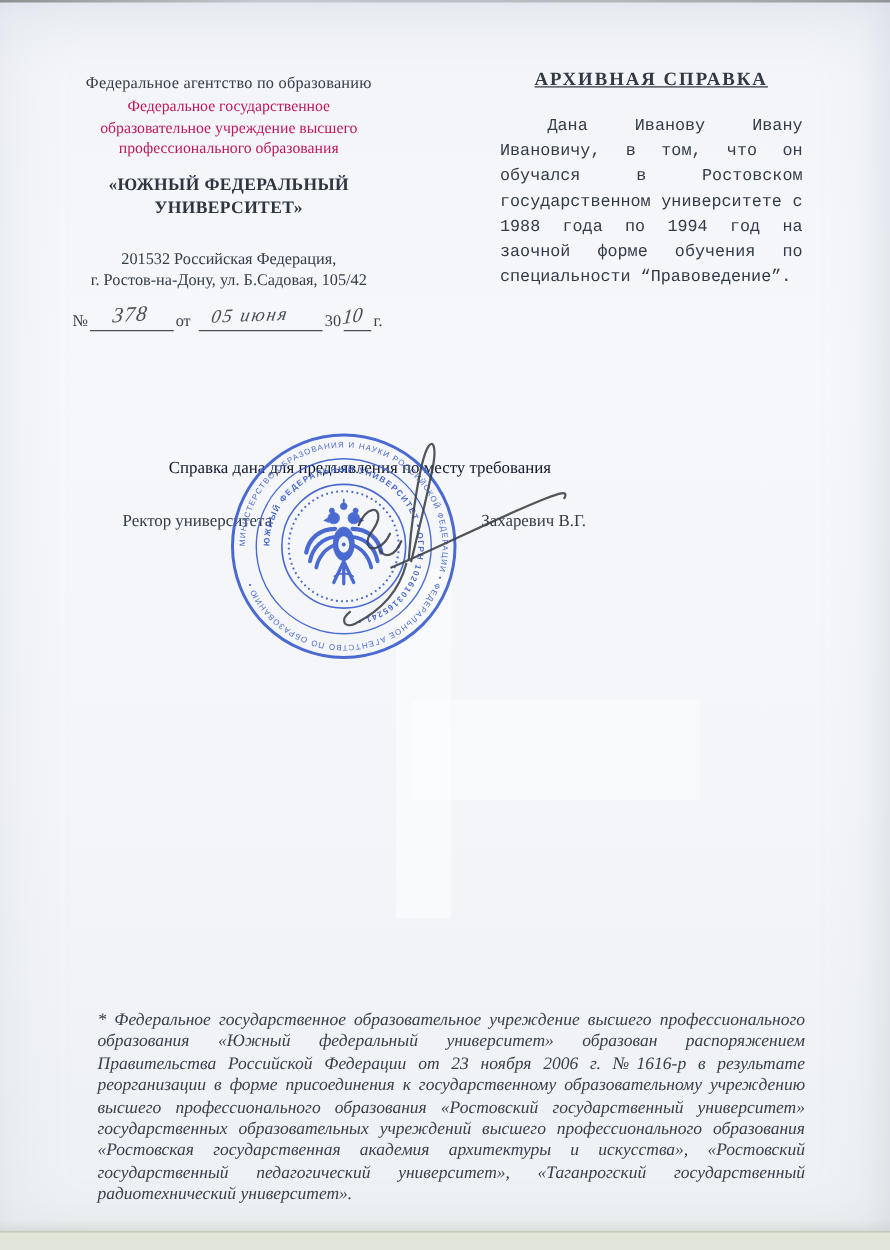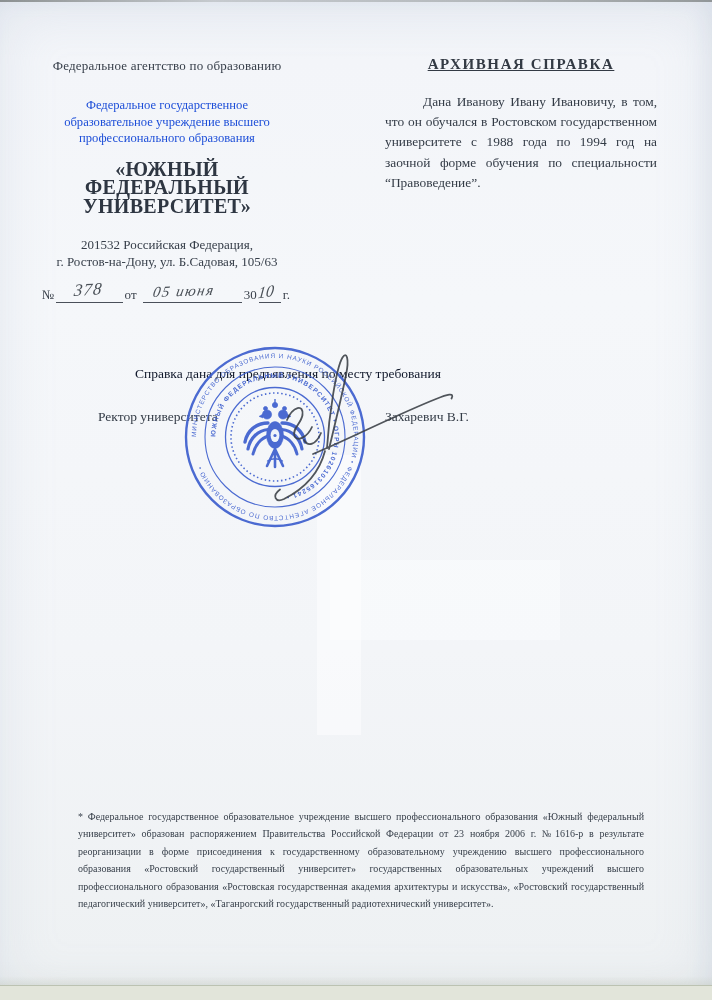--- a/index.html
+++ b/index.html
@@ -11,67 +11,67 @@
   }
   .page{position:absolute;inset:0;box-shadow:inset 0 0 55px rgba(175,188,205,0.22), inset -8px 0 18px rgba(170,182,198,0.15);}
   .scan-top-edge{position:absolute;top:0;left:0;width:100%;height:2px;
     background:linear-gradient(90deg,rgba(70,75,70,0.55),rgba(110,115,110,0.25) 30%,rgba(90,95,90,0.35) 70%,rgba(70,75,70,0.5));}
   .scan-bottom-band{position:absolute;left:0;bottom:0;width:100%;height:14px;background:#e2e5da;border-top:1px solid #bcc2b2;}
   .scan-bottom-shadow{position:absolute;left:0;bottom:14px;width:100%;height:10px;background:linear-gradient(180deg,rgba(200,206,196,0),rgba(190,197,184,0.35));}
   .artifact-v{position:absolute;left:317px;top:455px;width:44px;height:280px;background:rgba(253,254,255,0.55);}
   .artifact-h{position:absolute;left:330px;top:560px;width:230px;height:80px;background:rgba(253,254,255,0.45);}
 
   
-  .letterhead{position:absolute;left:42px;top:58px;width:250px;text-align:center;}
+  .letterhead{position:absolute;left:58px;top:58px;width:250px;text-align:center;}
   .lh-agency{font-size:13px;letter-spacing:0.2px;color:#353d48;}
-  .lh-inst{margin-top:23px;font-size:12.6px;line-height:16.5px;color:#1d4ed8;}
-  .lh-univ{margin-top:13px;font-size:20px;font-weight:bold;line-height:18.5px;letter-spacing:0.3px;color:#2e3642;}
+  .lh-inst{margin-top:3px;font-size:12.6px;line-height:16.5px;color:#be185d;}
+  .lh-univ{margin-top:13px;font-size:14px;font-weight:bold;line-height:18.5px;letter-spacing:0.3px;color:#2e3642;}
   .lh-addr{margin-top:21px;font-size:13px;line-height:17px;color:#353d48;}
   .ref-row{margin-top:17px;display:flex;align-items:flex-end;justify-content:flex-start;font-size:13px;color:#3a414b;text-align:left;}
   .uline{display:inline-block;border-bottom:1px solid #4a505a;position:relative;height:14px;}
   .u-no{width:72px;}
   .u-date{width:108px;margin-left:4px;}
   .u-year{width:24px;}
   .hand{position:absolute;font-style:italic;color:#4a5057;white-space:nowrap;}
   .hand-no{left:18px;bottom:2px;font-size:17px;transform:rotate(-4deg) skewX(-10deg);letter-spacing:1px;}
   .hand-date{left:10px;bottom:2px;font-size:15px;transform:rotate(-2deg) skewX(-12deg);letter-spacing:1.5px;}
   .hand-year{left:-1px;bottom:1px;font-size:16px;transform:rotate(-8deg) skewX(-14deg);}
   .ref-label{padding:0 2px 0 0;}
   .ref-mid{padding:0 2px;}
 
   
   .rightcol{position:absolute;left:385px;top:56px;width:272px;}
   .doc-title{text-align:center;font-weight:bold;font-size:15px;letter-spacing:1.6px;color:#333a44;text-decoration:underline;}
   .body-paras{margin-top:19px;font-size:13.4px;line-height:20.2px;text-align:justify;color:#333b46;}
-  .para{text-indent:38px;margin:0;}
+  .para{text-indent:38px;margin:15px;font-family:Liberation Mono, monospace;}
 
   .purpose{position:absolute;left:135px;top:366px;font-size:13.5px;color:#0f172a;}
   .sig-position{position:absolute;left:98px;top:409px;font-size:13.5px;color:#343c47;}
   .sig-name{position:absolute;left:385px;top:409px;font-size:13.5px;color:#343c47;text-align:center;}
 
   .stamp{position:absolute;left:182px;top:344px;width:186px;height:186px;opacity:0.92;}
   .signature{position:absolute;left:255px;top:348px;width:215px;height:175px;}
 
-  .footnote{position:absolute;left:78px;top:808px;width:566px;font-size:10px;line-height:17.4px;text-align:justify;color:#38404b;}
+  .footnote{position:absolute;left:78px;top:808px;width:566px;font-size:14px;line-height:17.4px;text-align:justify;color:#38404b;font-style:italic;}
 </style>
 </head>
 <body>
 
 <div class="page">
   <div class="scan-top-edge"></div>
   <div class="artifact-v"></div>
   <div class="artifact-h"></div>
 
   <div class="letterhead">
     <div class="lh-agency">Федеральное агентство по образованию</div>
     <div class="lh-inst">Федеральное государственное образовательное учреждение высшего профессионального образования</div>
     <div class="lh-univ">«ЮЖНЫЙ ФЕДЕРАЛЬНЫЙ УНИВЕРСИТЕТ»</div>
     <div class="lh-addr">
       <div>201532 Российская Федерация,</div>
-      <div>г. Ростов-на-Дону, ул. Б.Садовая, 105/63</div>
+      <div>г. Ростов-на-Дону, ул. Б.Садовая, 105/42</div>
     </div>
     <div class="ref-row">
       <span class="ref-label">№</span>
       <span class="uline u-no">
         <span class="hand hand-no">378</span>
       </span>
       <span class="ref-mid">от</span>
       <span class="uline u-date">
         <span class="hand hand-date">05 июня</span>
       </span>

